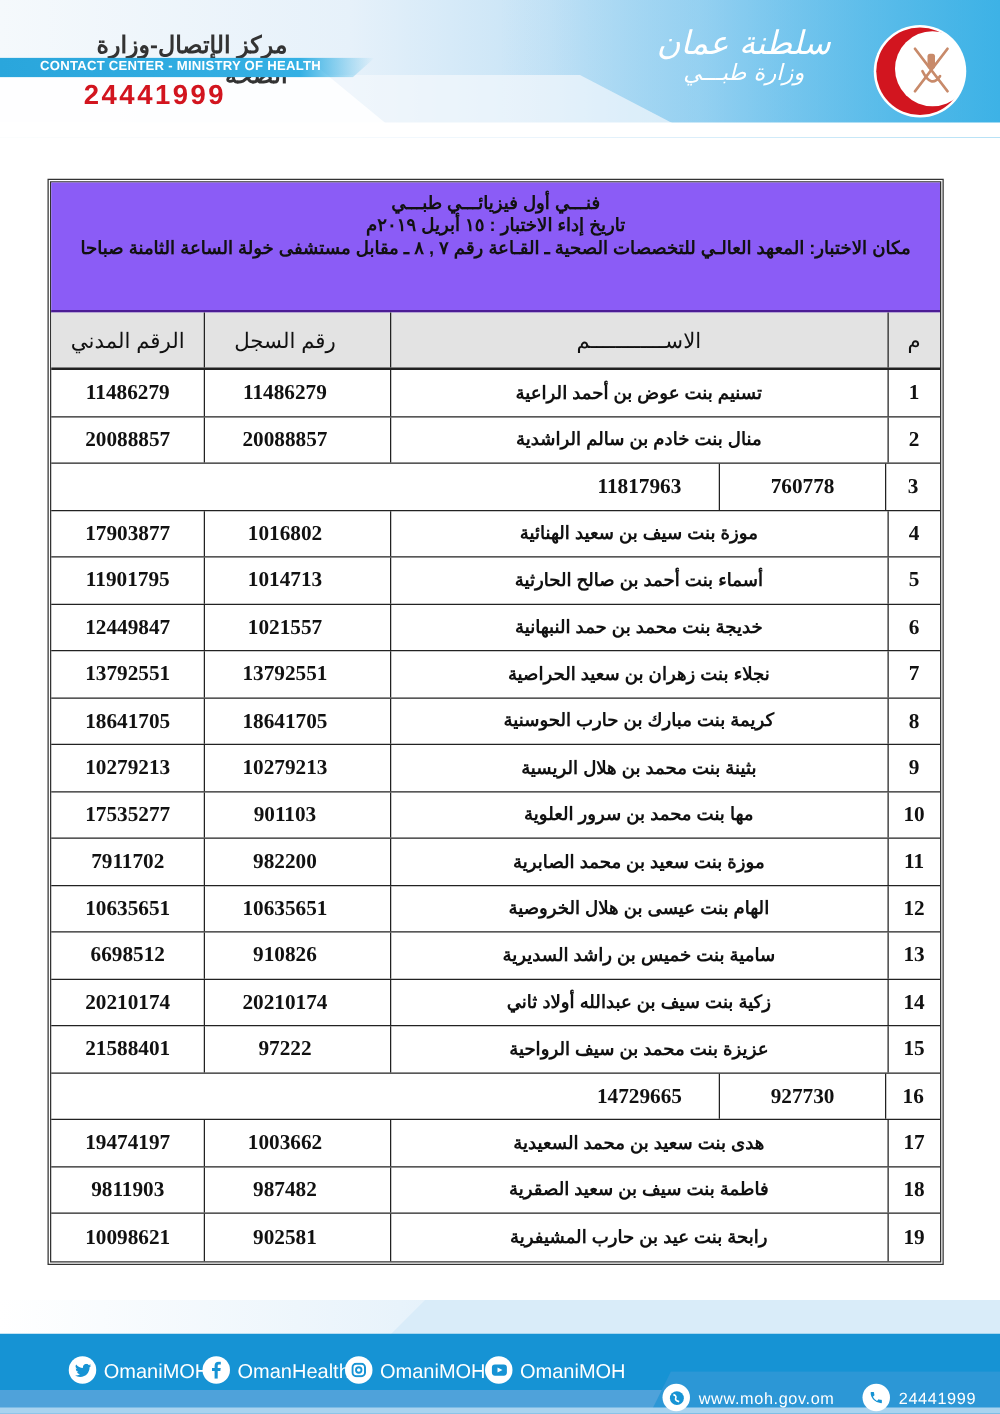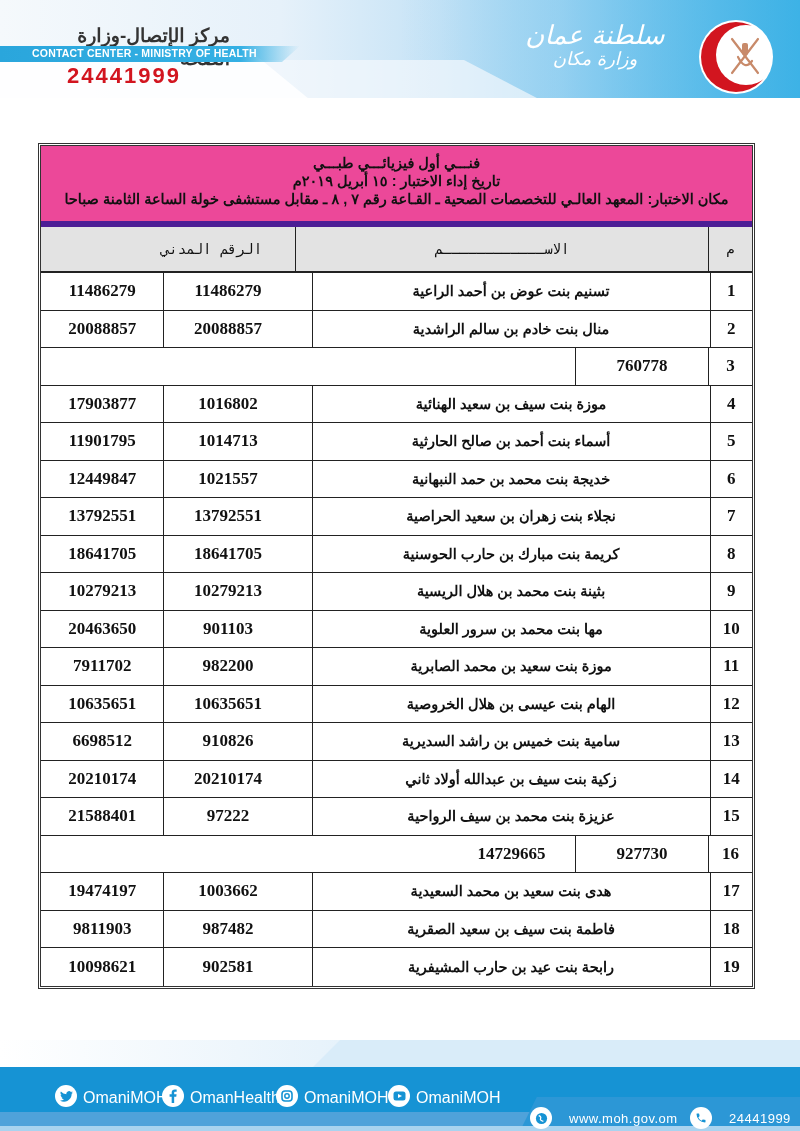--- a/index.html
+++ b/index.html
@@ -57,41 +57,41 @@
   .logo-text .l1 { font-size: 26px; line-height: 26px; }
   .logo-text .l2 { font-size: 18px; line-height: 22px; }
   .emblem { position: absolute; left: 696px; top: 17px; width: 80px; height: 80px; }
 
   
   .doc-table {
     position: absolute; left: 38px; top: 143px; width: 717px;
     border: 3px double #333; border-collapse: collapse;
   }
   .title-block {
-    background: #ec4899; border-bottom: 6px solid #4c1d95;
-    height: 81px; padding-top: 8px;
+    background: #8b5cf6; border-bottom: 2px solid #4c1d95;
+    height: 104px; padding-top: 8px;
     direction: rtl; text-align: center; color: #111;
     font-weight: bold; font-size: 14.5px; line-height: 18px;
   }
   .title-block .loc { padding: 0 6px; }
   .row {
     display: flex; flex-direction: row-reverse; height: 37.5px;
     border-bottom: 1.5px solid #222;
   }
   .row:last-child { border-bottom: none; }
   .row.head { background: #e3e3e3; height: 46px; border-bottom: 2px solid #222; }
   .cell {
     display: flex; align-items: center; justify-content: center;
     border-left: 1.5px solid #222; color: #111;
   }
   .c-no { width: 44px; font-family: "Liberation Serif", serif; font-weight: bold; font-size: 17px; }
   .c-name { width: 413px; direction: rtl; font-weight: bold; font-size: 14.5px; margin-left: 20px; }
   .c-reg { width: 133px; font-family: "Liberation Serif", serif; font-weight: bold; font-size: 17px; }
   .c-civil { width: 127px; border-left: none; font-family: "Liberation Serif", serif; font-weight: bold; font-size: 17px; }
-  .row.head .cell { font-family: Liberation Mono, monospace; font-weight: normal; font-size: 14px; direction: rtl; }
+  .row.head .cell { font-family: Liberation Sans, sans-serif; font-weight: normal; font-size: 17px; direction: rtl; }
 
   
   .footer { position: absolute; left: 0; top: 1040px; width: 800px; height: 91px; overflow: hidden; }
   .f-bg-light {
     position: absolute; left: 0; top: 0; width: 800px; height: 91px;
     background: linear-gradient(90deg, #ffffff 0%, #e8f3fb 40%, #cfe7f7 70%, #b6dcf4 100%);
   }
   .f-wedge {
     position: absolute; left: 300px; top: 0; width: 500px; height: 40px;
     background: #d9ecf9; clip-path: polygon(8% 0, 100% 0, 100% 100%, 0 100%);
@@ -103,21 +103,21 @@
   .f-lower {
     position: absolute; left: 0; top: 72px; width: 800px; height: 19px;
     background: #4fa2da;
   }
   .f-right-panel {
     position: absolute; left: 520px; top: 57px; width: 280px; height: 34px;
     background: #2c97d6; clip-path: polygon(6% 0, 100% 0, 100% 100%, 0 100%);
   }
   .f-bottom-line { position: absolute; left: 0; top: 86px; width: 800px; height: 5px; background: #a9d3ef; }
   .social { position: absolute; top: 45px; display: flex; align-items: flex-end; gap: 6px; color: #fff; font-size: 16px; }
-  .f-contact { position: absolute; top: 67px; display: flex; align-items: center; gap: 17px; color: #fff; font-size: 13px; letter-spacing: 0.5px; }
+  .f-contact { position: absolute; top: 67px; display: flex; align-items: center; gap: 7px; color: #fff; font-size: 13px; letter-spacing: 0.5px; }
   .ico {
     width: 22px; height: 22px; border-radius: 50%; background: #fff;
     display: flex; align-items: center; justify-content: center;
     color: #1693d4; font-weight: bold; font-size: 13px;
   }
   .ico svg { display: block; }
 </style>
 </head>
 <body>
 
@@ -127,21 +127,21 @@
   <div class="white-wedge"></div>
   <div class="bottom-strip"></div>
 
   <div class="contact-ar">مركز الإتصال-وزارة الصحة</div>
   <div class="contact-bar"></div>
   <div class="contact-en">CONTACT CENTER - MINISTRY OF HEALTH</div>
   <div class="contact-phone">24441999</div>
 
   <div class="logo-text">
     <div class="l1">سلطنة عمان</div>
-    <div class="l2">وزارة مكان</div>
+    <div class="l2">وزارة طبـــي</div>
   </div>
 
   <svg class="emblem" viewBox="0 0 80 80">
     <defs>
       <mask id="cres">
         <rect width="80" height="80" fill="#fff"></rect>
         <circle cx="50" cy="38" r="30" fill="#000"></circle>
       </mask>
     </defs>
     <circle cx="40" cy="40" r="37" fill="#ffffff"></circle>
@@ -158,38 +158,40 @@
 <div class="doc-table">
   <div class="title-block">
     <div>فنـــي أول فيزيائـــي طبـــي</div>
     <div>تاريخ إداء الاختبار : ١٥ أبريل ٢٠١٩م</div>
     <div class="loc">مكان الاختبار: المعهد العالـي للتخصصات الصحية ـ القـاعة رقم ٧ , ٨ ـ مقابل مستشفى خولة الساعة الثامنة صباحا</div>
   </div>
 
   <div class="row head">
     <div class="cell c-no">م</div>
     <div class="cell c-name">الاســــــــــــم</div>
+    <div class="cell c-reg">رقم السجل</div>
     <div class="cell c-civil">الرقم المدني</div>
   </div>
 
   <div class="row">
     <div class="cell c-no">1</div>
     <div class="cell c-name">تسنيم بنت عوض بن أحمد الراعية</div>
     <div class="cell c-reg">11486279</div>
     <div class="cell c-civil">11486279</div>
   </div>
   <div class="row">
     <div class="cell c-no">2</div>
     <div class="cell c-name">منال بنت خادم بن سالم الراشدية</div>
     <div class="cell c-reg">20088857</div>
     <div class="cell c-civil">20088857</div>
   </div>
   <div class="row">
     <div class="cell c-no">3</div>
     <div class="cell c-reg">760778</div>
+    <div class="cell c-civil">11817963</div>
   </div>
   <div class="row">
     <div class="cell c-no">4</div>
     <div class="cell c-name">موزة بنت سيف بن سعيد الهنائية</div>
     <div class="cell c-reg">1016802</div>
     <div class="cell c-civil">17903877</div>
   </div>
   <div class="row">
     <div class="cell c-no">5</div>
     <div class="cell c-name">أسماء بنت أحمد بن صالح الحارثية</div>
@@ -217,21 +219,21 @@
   <div class="row">
     <div class="cell c-no">9</div>
     <div class="cell c-name">بثينة بنت محمد بن هلال الريسية</div>
     <div class="cell c-reg">10279213</div>
     <div class="cell c-civil">10279213</div>
   </div>
   <div class="row">
     <div class="cell c-no">10</div>
     <div class="cell c-name">مها بنت محمد بن سرور العلوية</div>
     <div class="cell c-reg">901103</div>
-    <div class="cell c-civil">20463650</div>
+    <div class="cell c-civil">17535277</div>
   </div>
   <div class="row">
     <div class="cell c-no">11</div>
     <div class="cell c-name">موزة بنت سعيد بن محمد الصابرية</div>
     <div class="cell c-reg">982200</div>
     <div class="cell c-civil">7911702</div>
   </div>
   <div class="row">
     <div class="cell c-no">12</div>
     <div class="cell c-name">الهام بنت عيسى بن هلال الخروصية</div>

